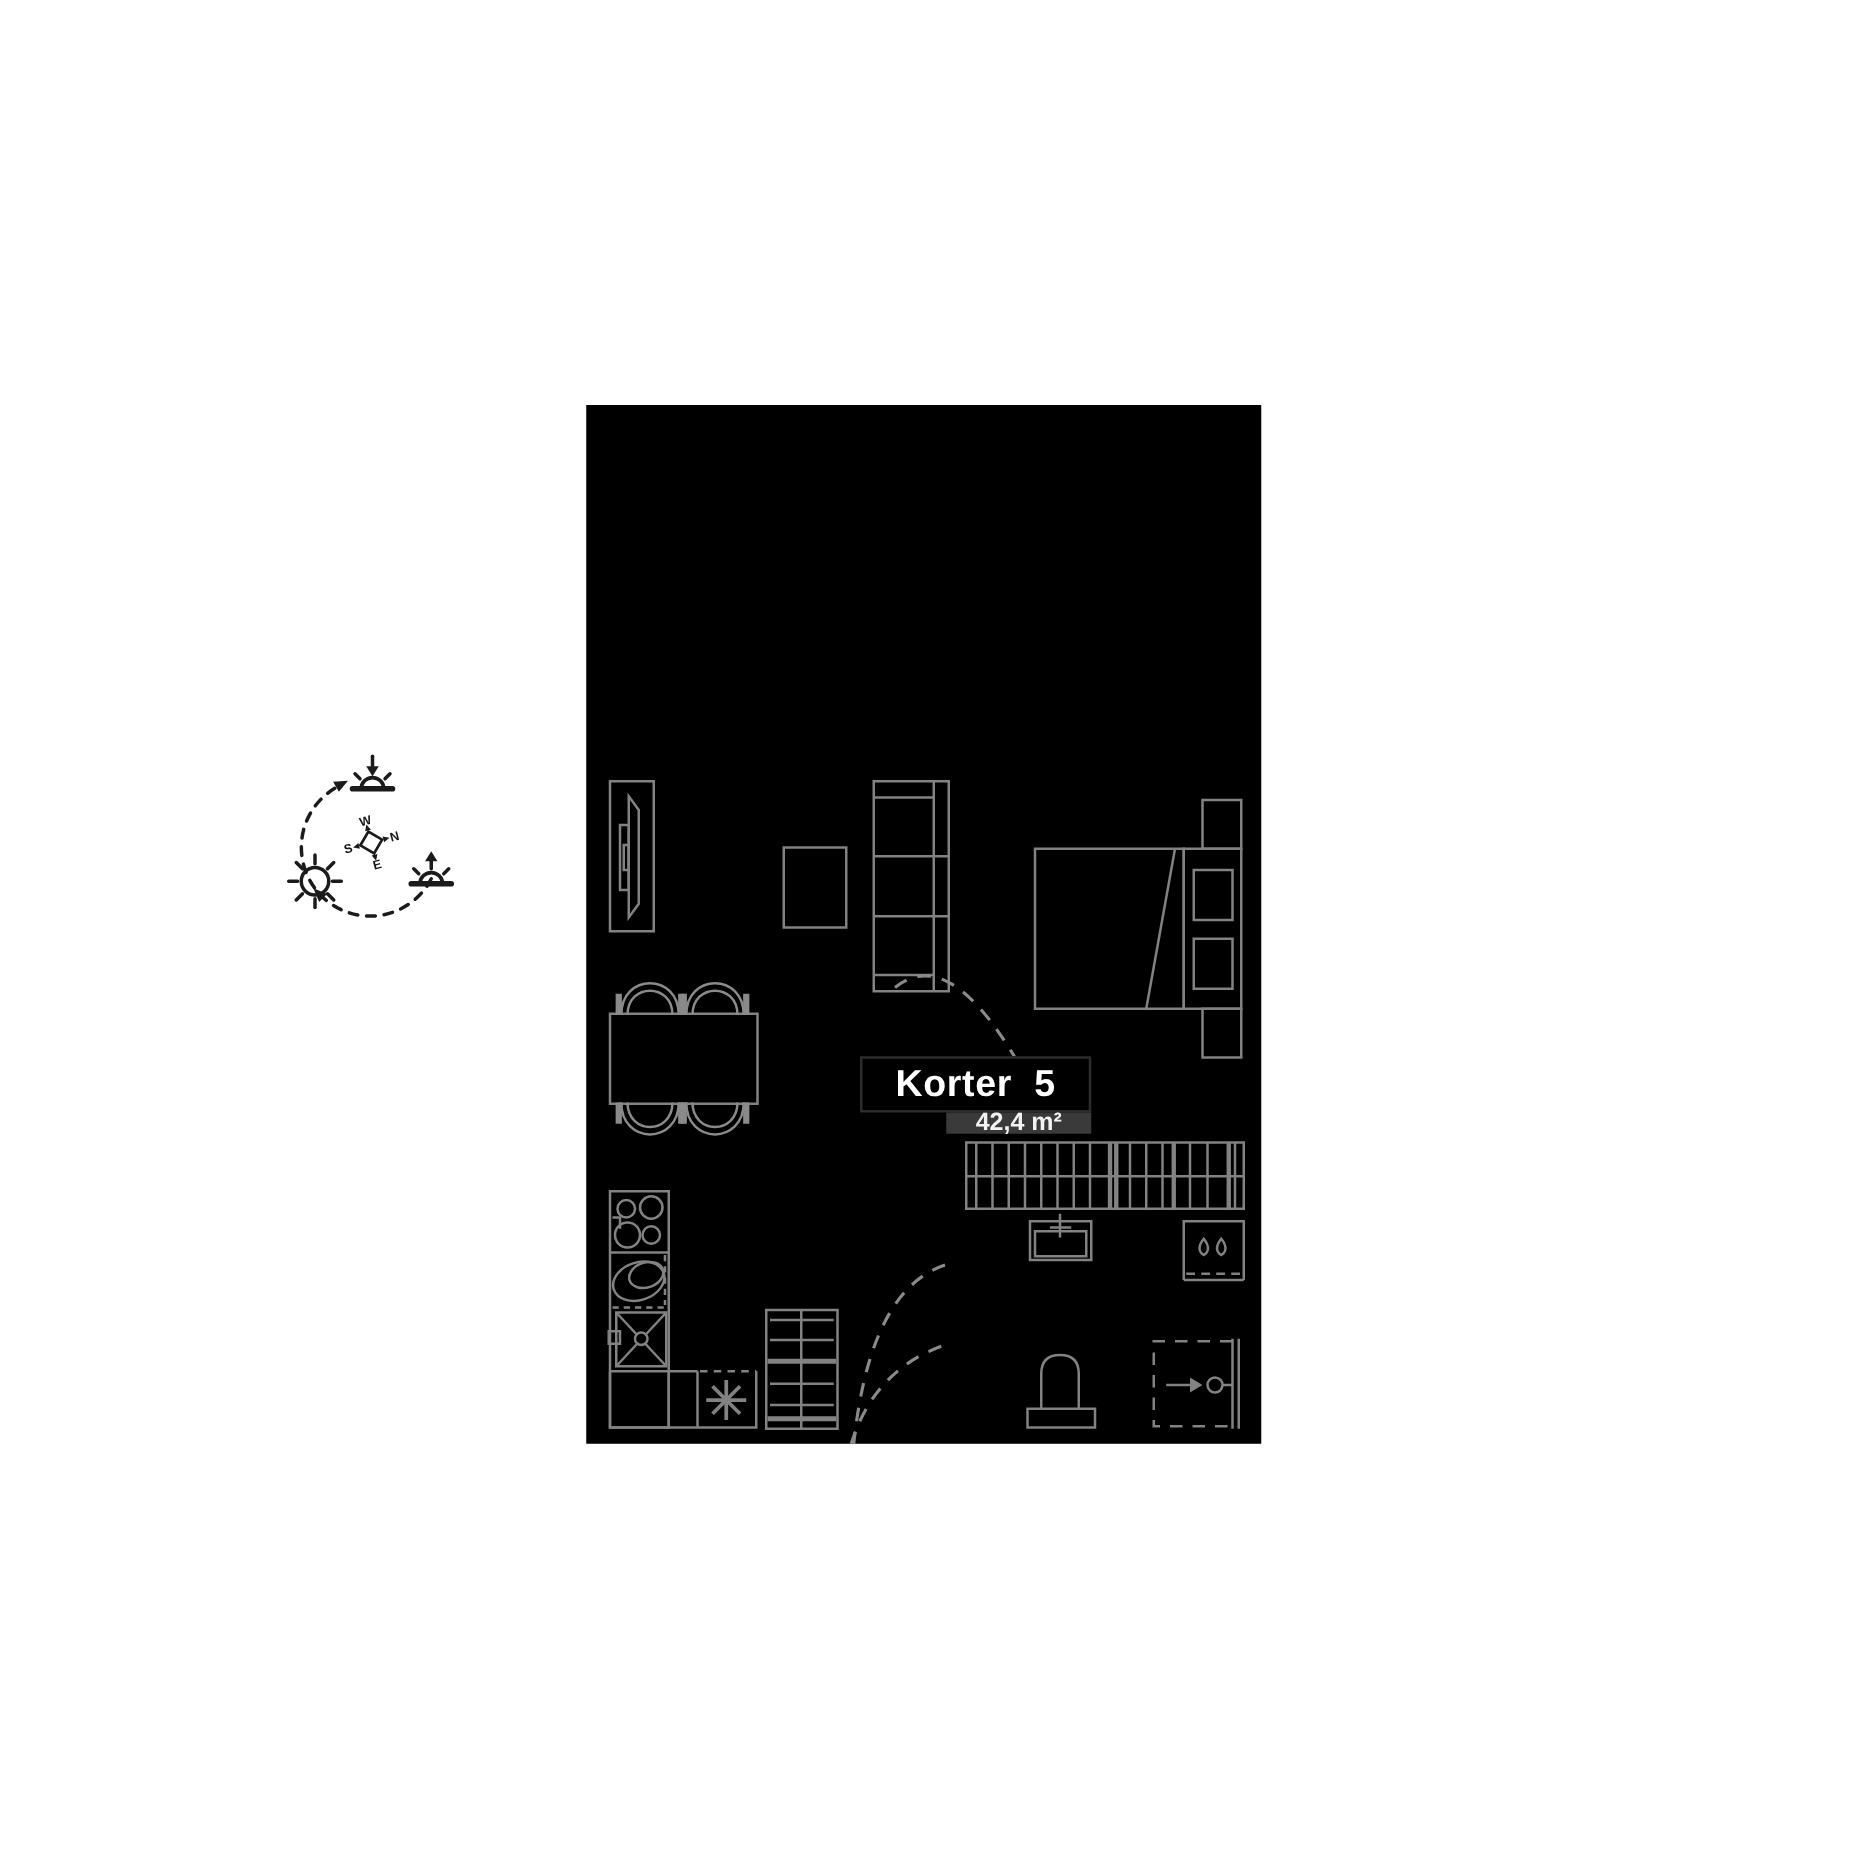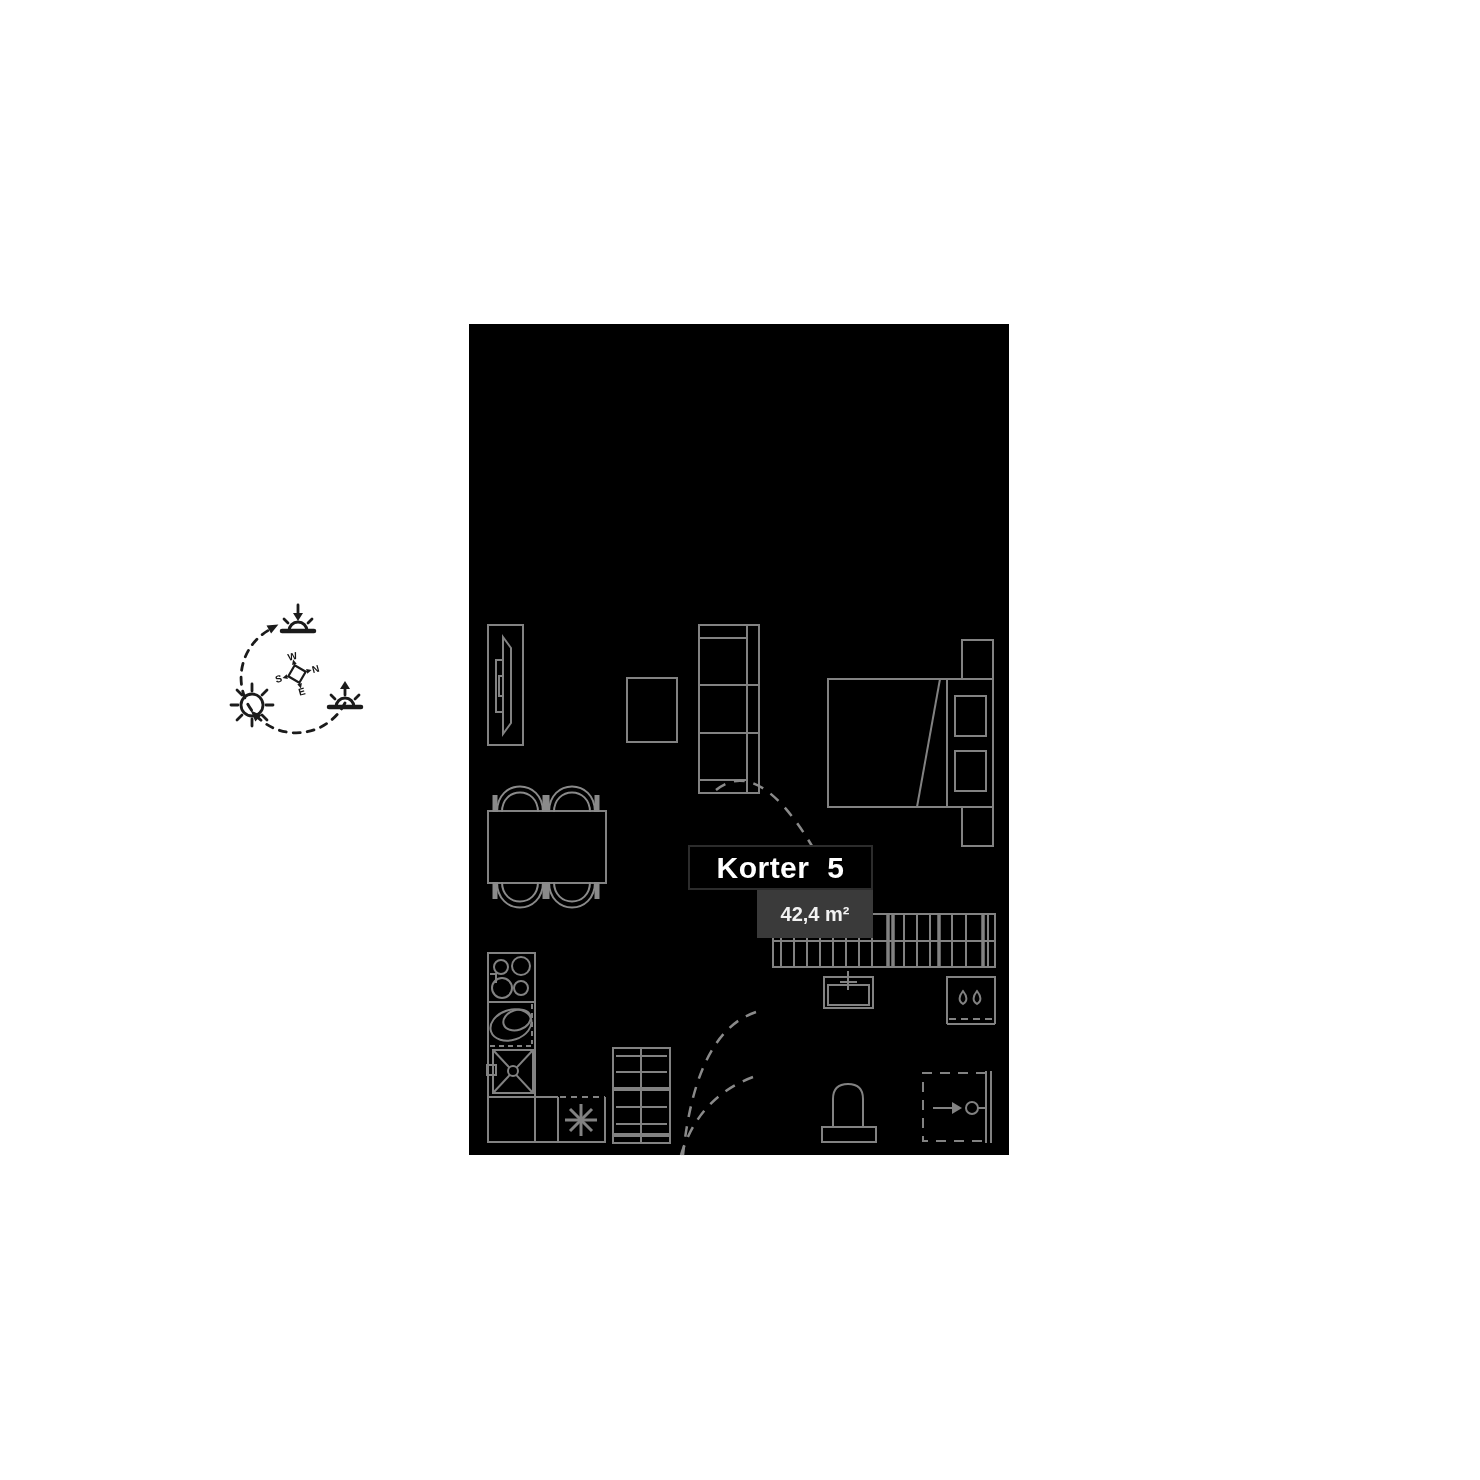--- a/index.html
+++ b/index.html
@@ -9,21 +9,21 @@
   .korter-box{
     position:absolute;left:688px;top:845px;width:185px;height:45px;
     background:#000000;border:2px solid #2c2c2c;box-sizing:border-box;
     display:flex;align-items:center;justify-content:center;z-index:2;
   }
   .korter-box span{
     color:#ffffff;font-size:30px;font-weight:700;letter-spacing:.5px;word-spacing:9px;
     font-family:"Liberation Sans",sans-serif;
   }
   .area-box{
-    position:absolute;left:757px;top:890px;width:116px;height:48px;
+    position:absolute;left:757px;top:890px;width:116px;height:17px;
     background:#3a3a3a;display:flex;align-items:center;justify-content:center;z-index:2;
   }
   .area-box span{color:#f2f2f2;font-size:20px;font-weight:700;font-family:"Liberation Sans",sans-serif;}
   .compass-letter{font-family:"Liberation Sans",sans-serif;font-size:10px;font-weight:700;fill:#161616;}
 </style>
 </head>
 <body>
 
 <div class="stage">
 

